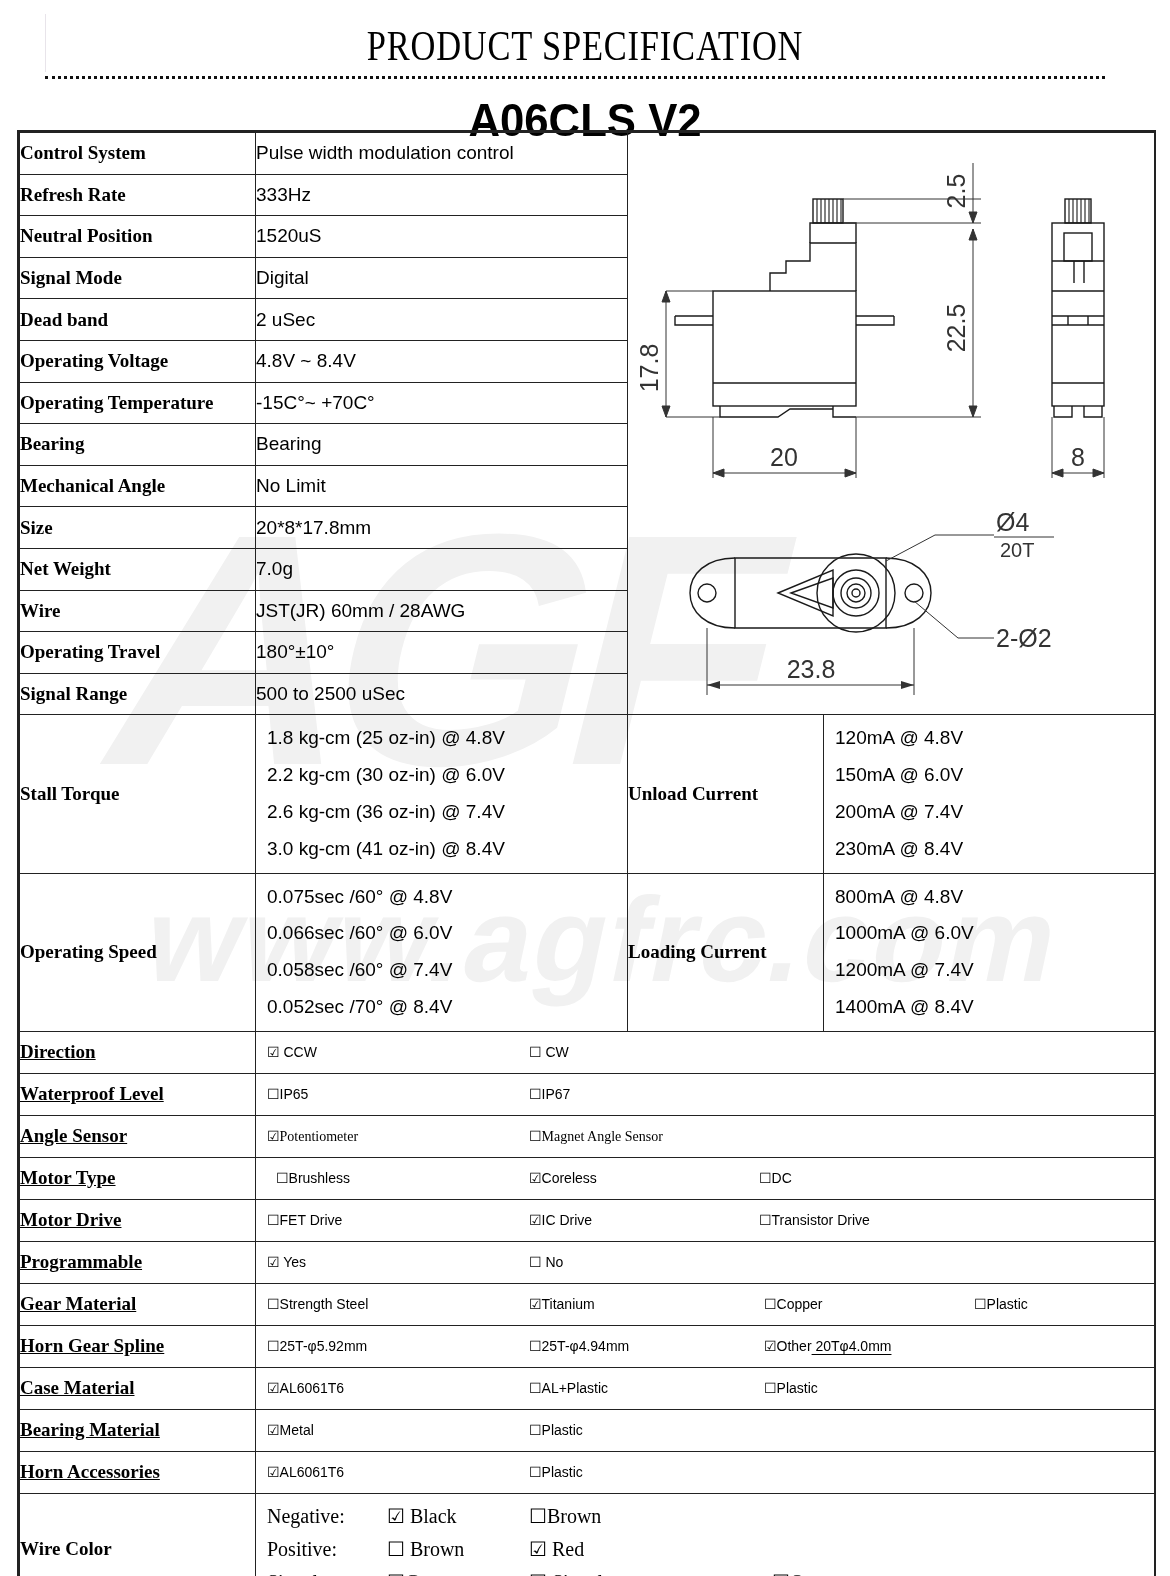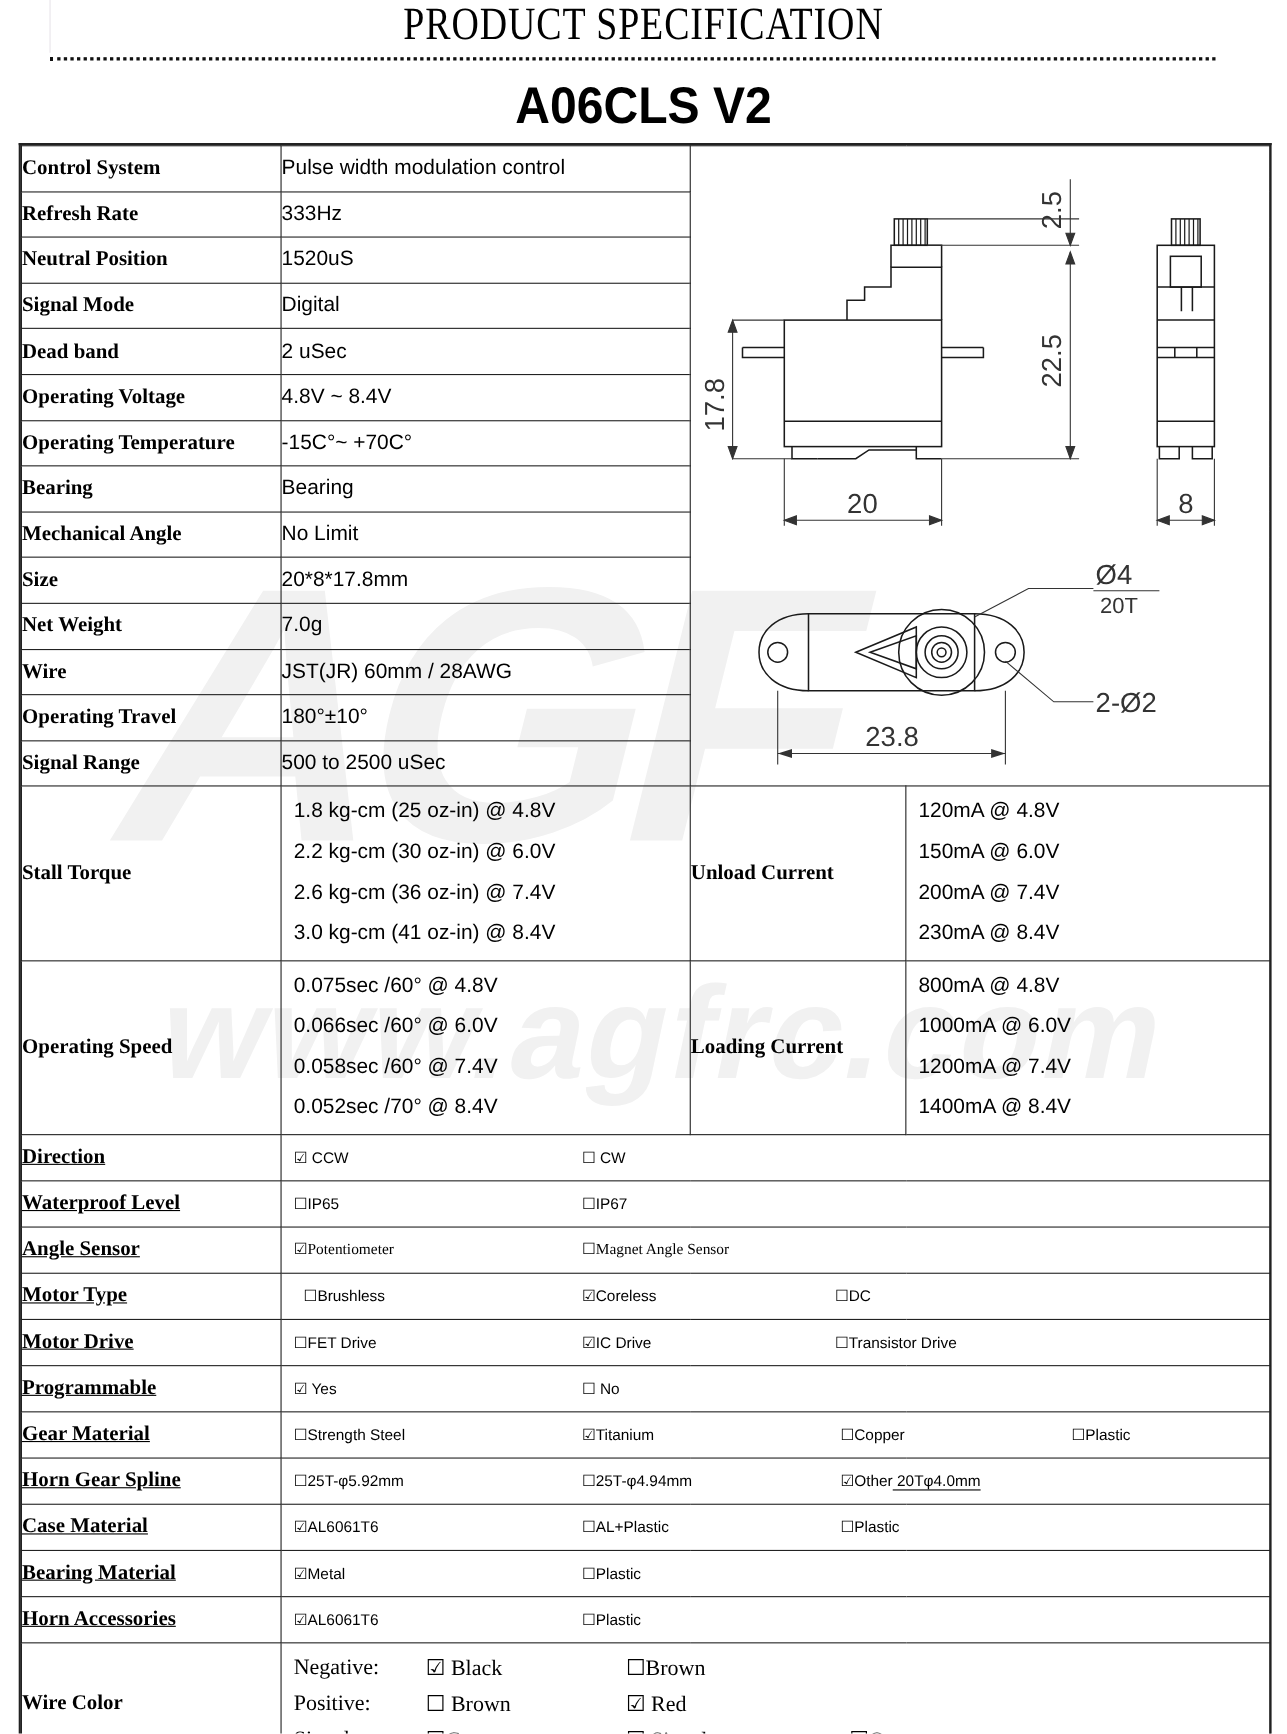--- a/index.html
+++ b/index.html
@@ -40,21 +40,21 @@
     left: 150px; top: 440px;
     font-size: 120px;
     letter-spacing: 2px;
     transform: skewX(-12deg);
   }
 
   
   .header {
     position: relative;
     z-index: 2;
-    padding-top: 0;
+    padding-top: 24px;
   }
   .doc-title {
     text-align: center;
     font-family: "Liberation Serif", serif;
     font-size: 42px;
     font-weight: 400;
     letter-spacing: 1px;
     line-height: 1.05;
     transform: scaleX(0.82);
     transform-origin: center;
@@ -165,21 +165,21 @@
   }
   .wire-line {
     position: relative;
     height: 33px;
     font-family: "Liberation Serif", serif;
     font-size: 20px;
   }
   .wire-line span { position: absolute; white-space: nowrap; top: 50%; transform: translateY(-50%); }
   .wl-name { left: 0; }
   .wl-a { left: 108px; margin-left: 12px; }
-  .wl-b { left: 262px; margin-left: 40px; }
+  .wl-b { left: 262px; }
   .wl-c { left: 505px; }
 
   
   .draw-cell { position: relative; padding: 0; }
   .draw-inner { position: relative; width: 100%; height: 100%; }
   svg.dwg { position: absolute; left: 0; top: 0; }
 </style>
 </head>
 <body>
 

